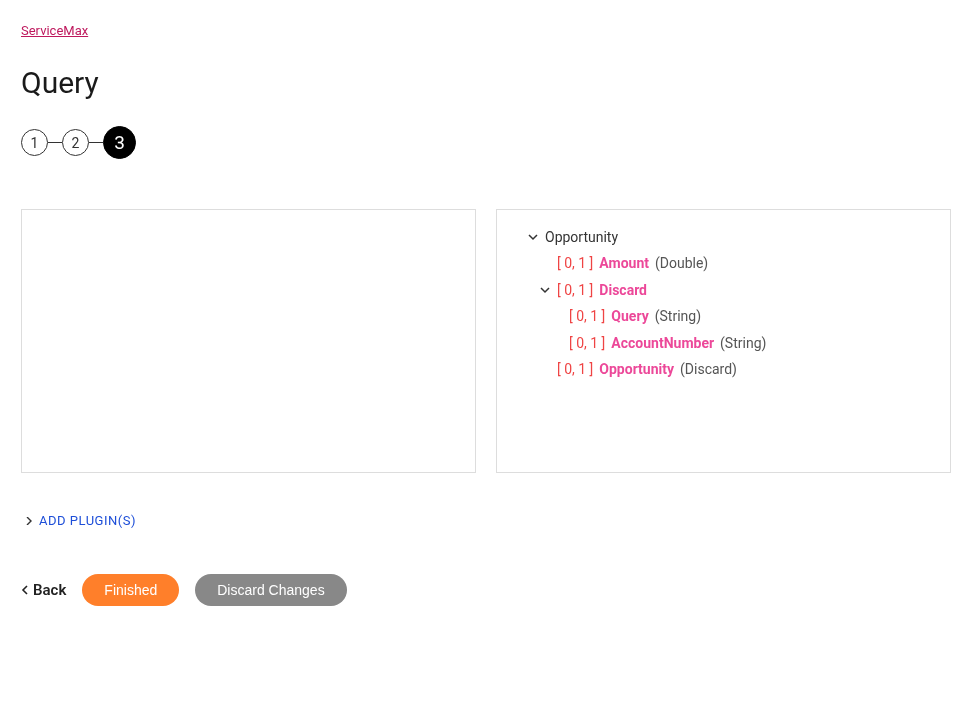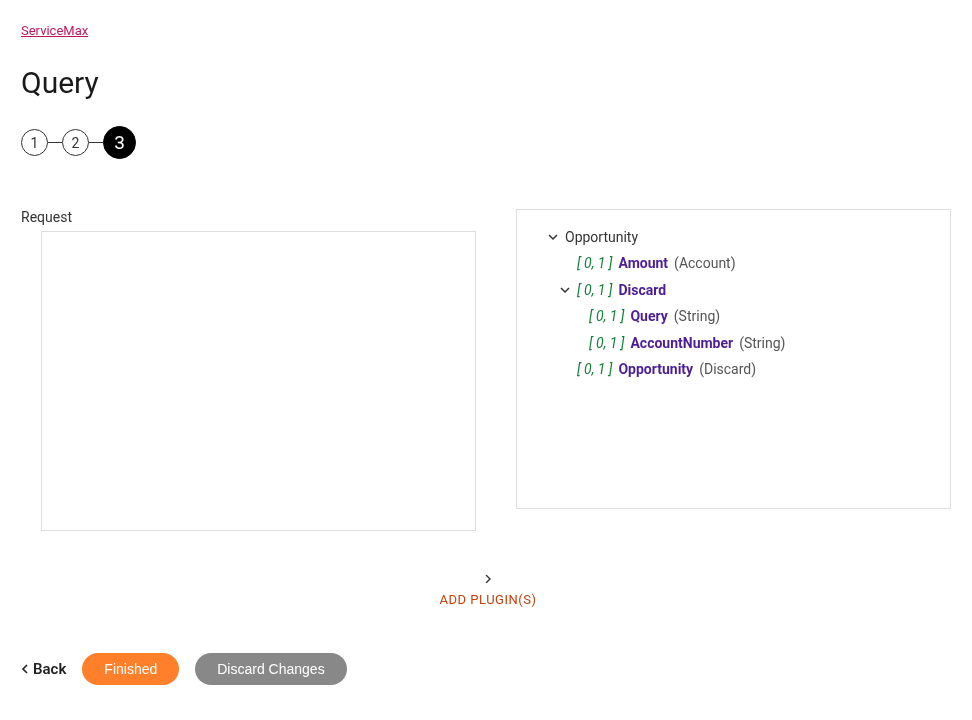--- a/index.html
+++ b/index.html
@@ -8,32 +8,32 @@
   .breadcrumb { font-size: 13px; text-decoration: underline; color: #be185d; cursor: pointer; display: inline-block; }
   .title { font-size: 30px; font-weight: 400; margin-top: 26px; color: #1a1a1a; }
   .steps { display: flex; align-items: center; margin-top: 26px; }
   .step { width: 27px; height: 27px; border-radius: 50%; border: 1px solid #333; display: flex; align-items: center; justify-content: center; font-size: 14px; background: #fff; color: #333; cursor: pointer; }
   .step.active, .step.current { width: 33px; height: 33px; background: #000; color: #fff; border-color: #000; font-size: 19px; }
   .step-line { width: 14px; height: 1px; background: #333; }
   .section-title { font-size: 20px; font-weight: 600; margin-top: 44px; color: #1a1a1a; }
   .schema-row { display: flex; gap: 20px; margin-top: 50px; }
   .schema-col { flex: 1; display: flex; flex-direction: column; }
   .schema-label { font-size: 14px; color: #333; margin-bottom: 6px; }
-  .schema-box { border: 1px solid #ddd; height: 300px; background: #fff; padding: 14px 14px; overflow: auto; margin-left: 20px; }
+  .schema-box { border: 1px solid #ddd; height: 264px; background: #fff; padding: 14px 14px; overflow: auto; }
   .tree { font-size: 14px; line-height: 1.6; color: #333; }
   .tree-node { display: flex; align-items: center; gap: 6px; padding: 2px 0; }
   .chev { width: 12px; display: inline-flex; justify-content: center; cursor: pointer; }
   .chev svg { width: 10px; height: 10px; }
   .indent-1 { padding-left: 16px; }
   .indent-2 { padding-left: 28px; }
   .indent-3 { padding-left: 40px; }
-  .card { color: #15803d; font-style: italic; }
-  .fname { font-weight: 700; color: #4c1d95; }
+  .card { color: #ef4444; }
+  .fname { font-weight: 700; color: #ec4899; }
   .ftype { color: #555; }
-  .add-plugins { display: flex; align-items: center; gap: 6px; margin-top: 40px; font-size: 13px; letter-spacing: 0.5px; cursor: pointer; color: #c2410c; padding-left: 4px; flex-direction: column; }
+  .add-plugins { display: flex; align-items: center; gap: 6px; margin-top: 40px; font-size: 13px; letter-spacing: 0.5px; cursor: pointer; color: #1d4ed8; padding-left: 4px; }
   .add-plugins svg { width: 8px; height: 8px; }
   .footer { display: flex; align-items: center; gap: 16px; margin-top: 46px; }
   .back-link { display: flex; align-items: center; gap: 4px; font-weight: 600; font-size: 15px; cursor: pointer; color: #222; }
   .back-link svg { width: 8px; height: 10px; }
   .btn { border: none; border-radius: 18px; padding: 8px 22px; font-size: 14px; font-weight: 500; cursor: pointer; color: #fff; }
   .btn-primary { background: #ff7f2a; }
   .btn-secondary { background: #888; }
 </style>
 </head>
 <body>
@@ -47,41 +47,40 @@
     <div class="step">1</div>
     <div class="step-line"></div>
     <div class="step">2</div>
     <div class="step-line"></div>
     <div class="step current">3</div>
   </div>
 
 
   <div class="schema-row">
     <div class="schema-col">
-      <div class="schema-label">Request</div>
       <div class="schema-box"></div>
     </div>
     <div class="schema-col">
       <div class="schema-box">
         <div class="tree">
 
           <div class="tree-node indent-1">
             <span class="chev">
               <svg viewBox="0 0 10 10">
                   <path d="M1 3 L5 7 L9 3" fill="none" stroke="#333" stroke-width="1.5"></path>
                 </svg>
             </span>
             <span>Opportunity</span>
           </div>
 
           <div class="tree-node indent-2">
             <span class="chev"></span>
             <span class="card">[ 0, 1 ]</span>
             <span class="fname">Amount</span>
-            <span class="ftype">(Account)</span>
+            <span class="ftype">(Double)</span>
           </div>
 
           <div class="tree-node indent-2">
             <span class="chev">
               <svg viewBox="0 0 10 10">
                   <path d="M1 3 L5 7 L9 3" fill="none" stroke="#333" stroke-width="1.5"></path>
                 </svg>
             </span>
             <span class="card">[ 0, 1 ]</span>
             <span class="fname">Discard</span>

